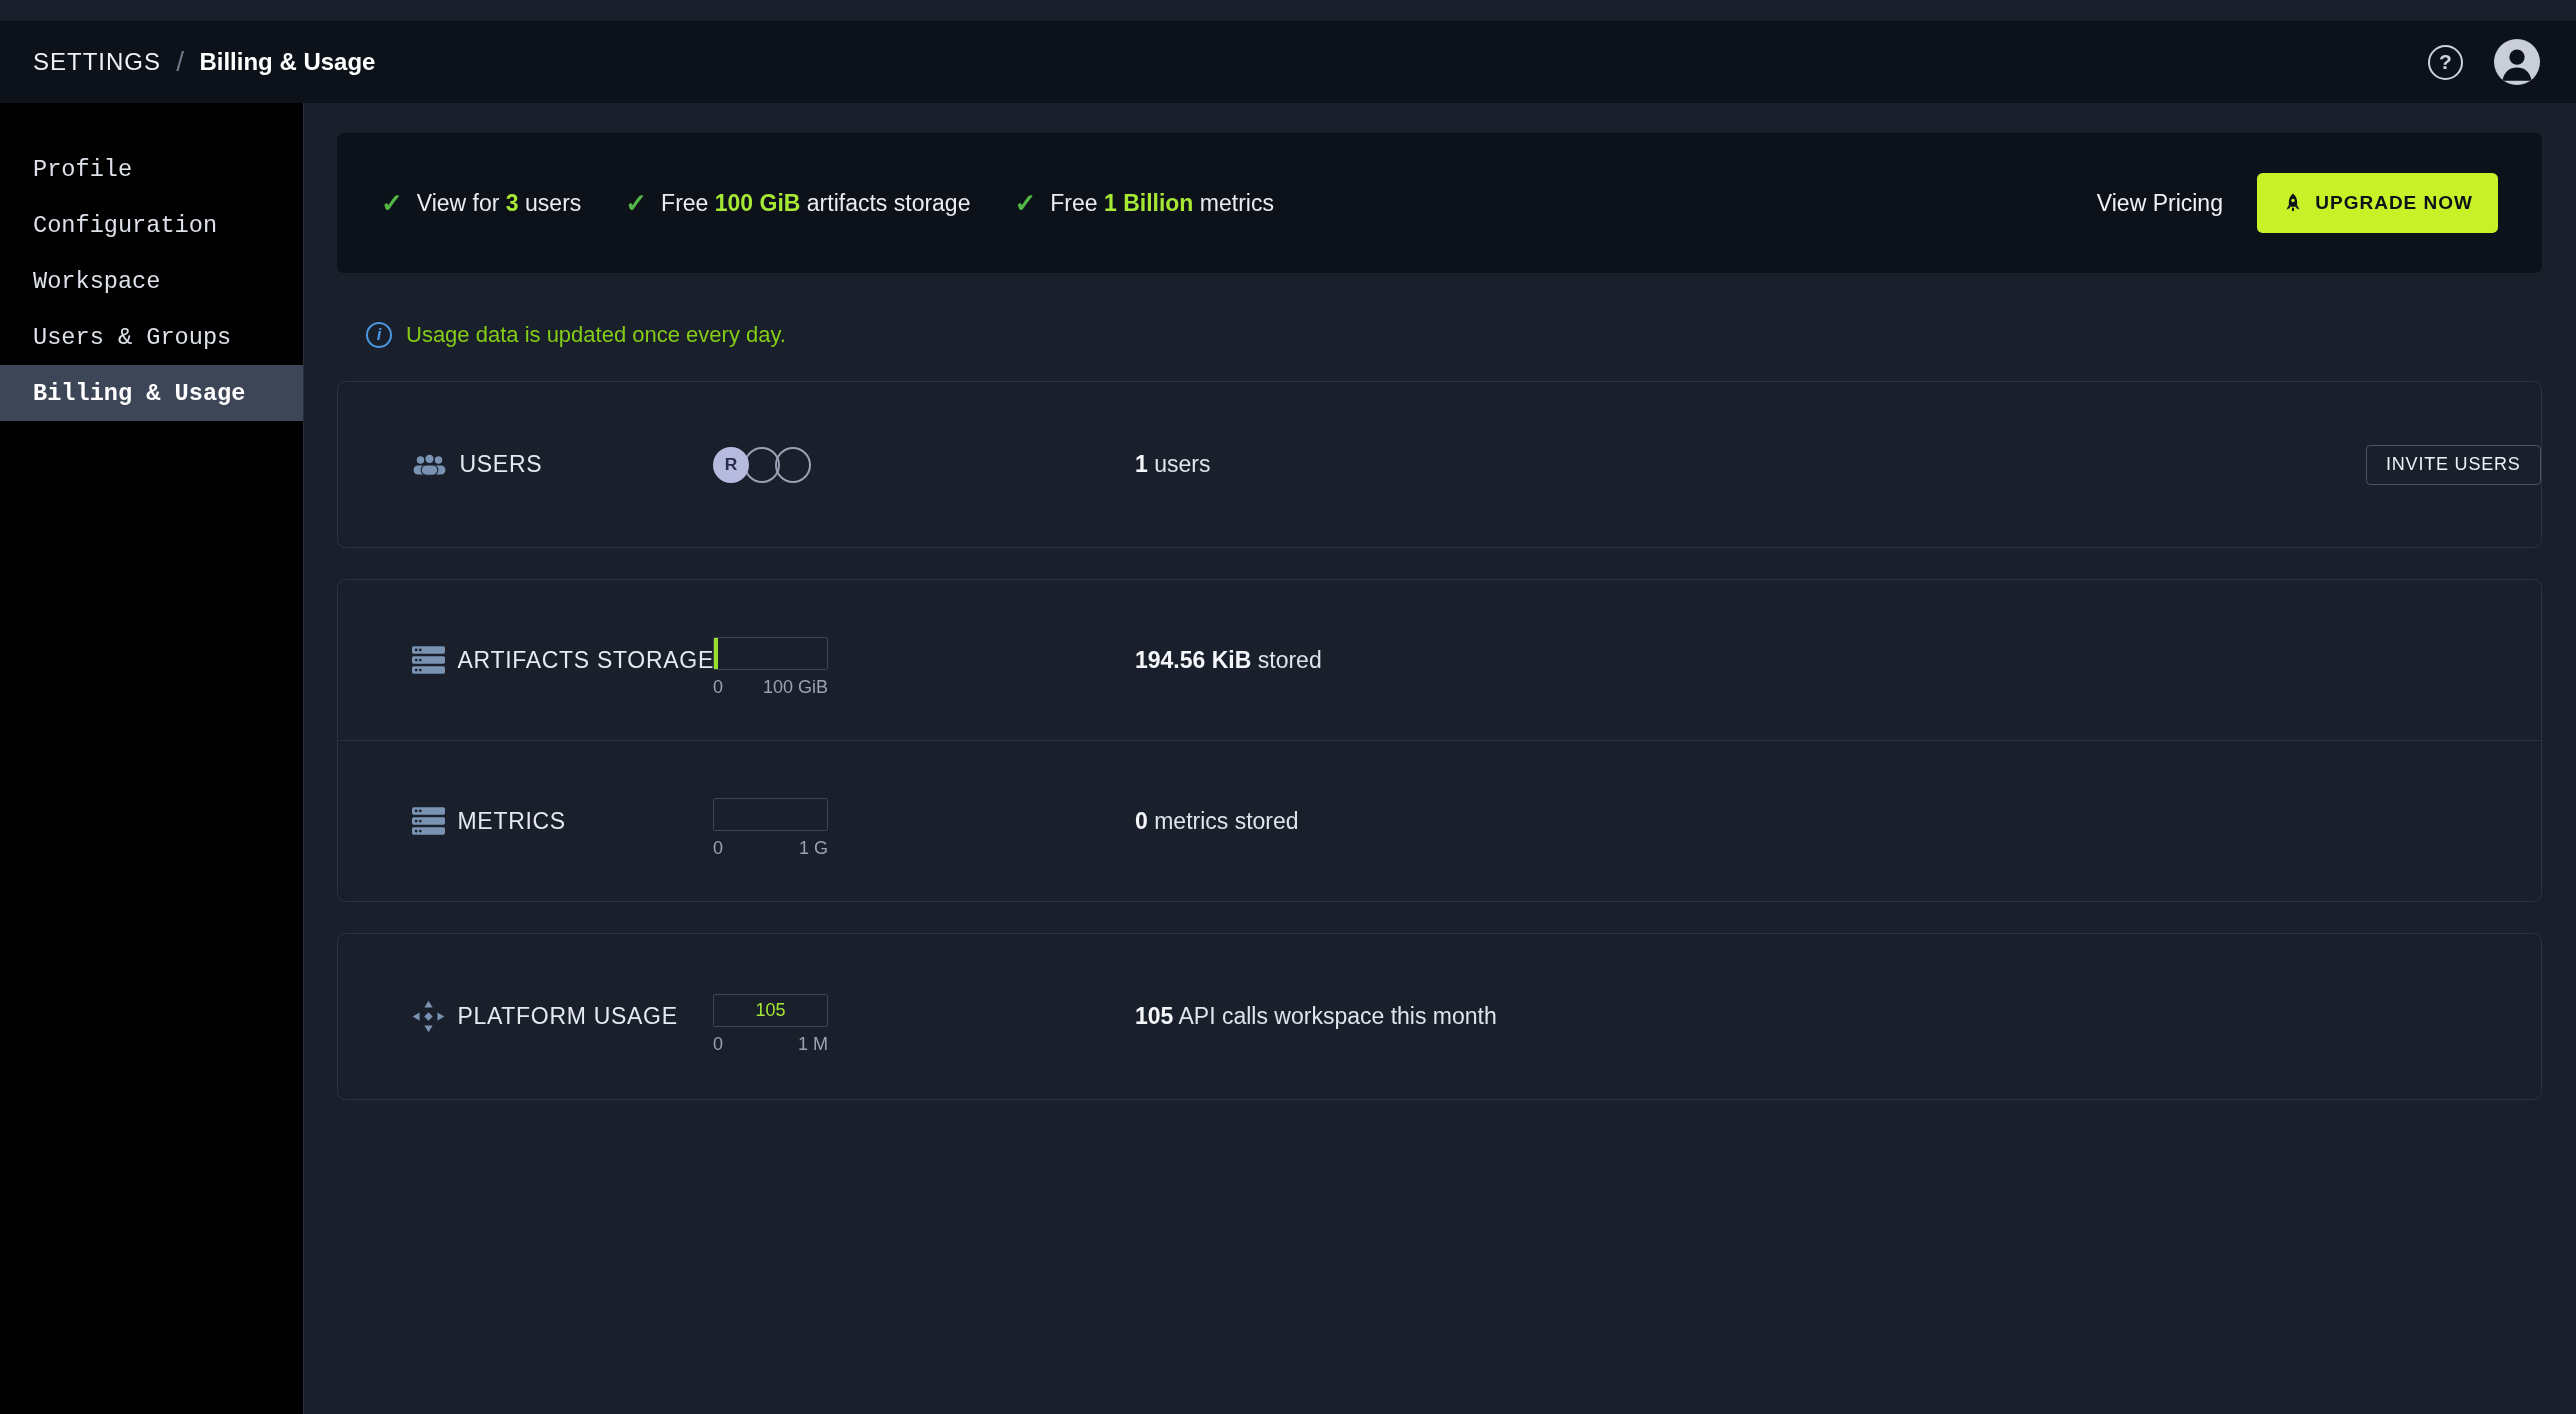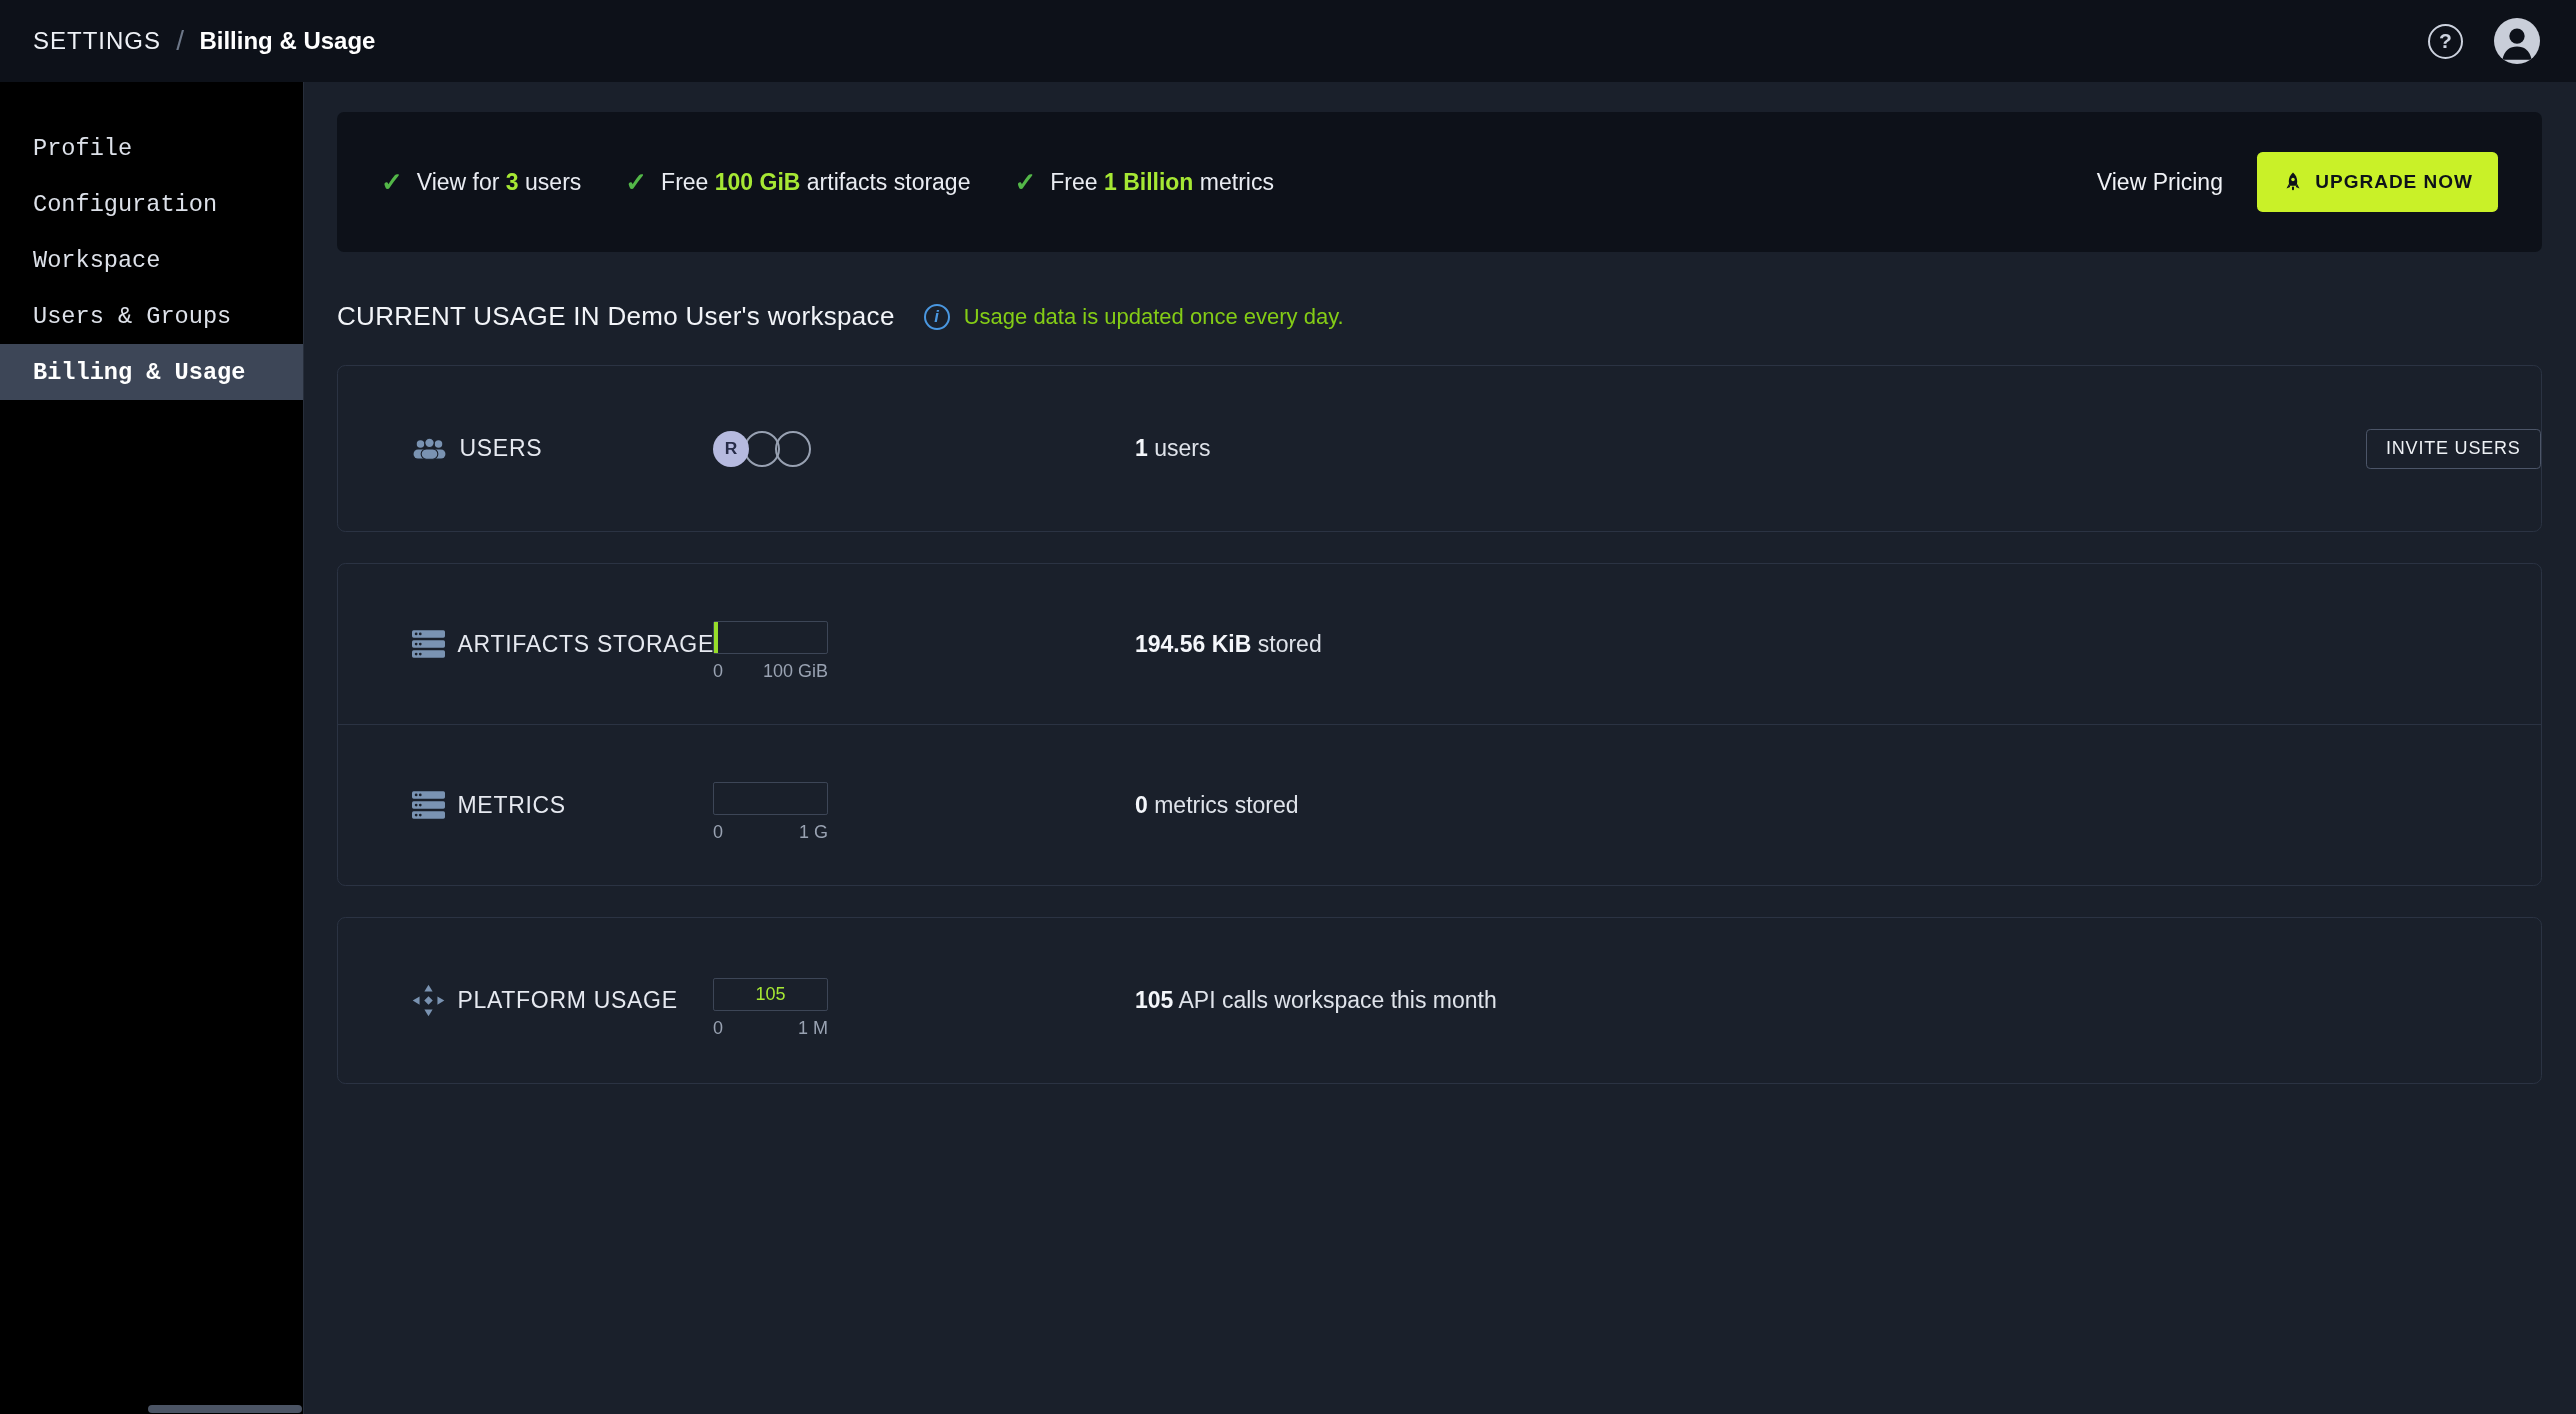--- a/index.html
+++ b/index.html
@@ -9,20 +9,21 @@
     font-family:"Liberation Sans", sans-serif;
     color:#e8ebf1;
     overflow:hidden;
   }
 
   
   .topbar {
     height:82px; background:#0d1119;
     display:flex; align-items:center;
     padding:0 36px 0 33px;
+    margin-top:21px;
   }
   .breadcrumb { display:flex; align-items:center; gap:15.3px; font-size:24px; }
   .breadcrumb .root { color:#eef1f6; letter-spacing:1px; cursor:pointer; }
   .breadcrumb .sep { color:#6d7788; font-size:28px; font-weight:300; }
   .breadcrumb .current { color:#ffffff; font-weight:bold; }
   .topbar-right { margin-left:auto; display:flex; align-items:center; gap:31px; }
   .help-btn {
     width:35px; height:35px; border-radius:50%;
     border:2.8px solid #ccd2de; color:#ccd2de;
     display:flex; align-items:center; justify-content:center;
@@ -201,21 +202,20 @@
           <circle cx="12" cy="9.3" r="1.9" fill="#c9f128"></circle>
           <path d="M7.8 13.5 4.9 19l4-1.6z" fill="#0e1219"></path>
           <path d="M16.2 13.5 19.1 19l-4-1.6z" fill="#0e1219"></path>
           <rect x="10.9" y="17" width="2.2" height="4" rx="1" fill="#0e1219"></rect>
         </svg>
         <span>UPGRADE NOW</span>
       </button>
     </section>
 
     <div class="section-head">
-      <h2 class="section-title">CURRENT USAGE IN Demo User's workspace</h2>
       <span class="info-icon">i</span>
       <span class="section-note">Usage data is updated once every day.</span>
     </div>
 
     <section class="card users">
       <div class="card-row">
         <div class="row-head">
           <svg width="35" height="23.6" viewBox="0 0 25 17" fill="#7a93b2">
             <circle cx="6" cy="5" r="2.7"></circle>
             <circle cx="19" cy="5" r="2.7"></circle>

